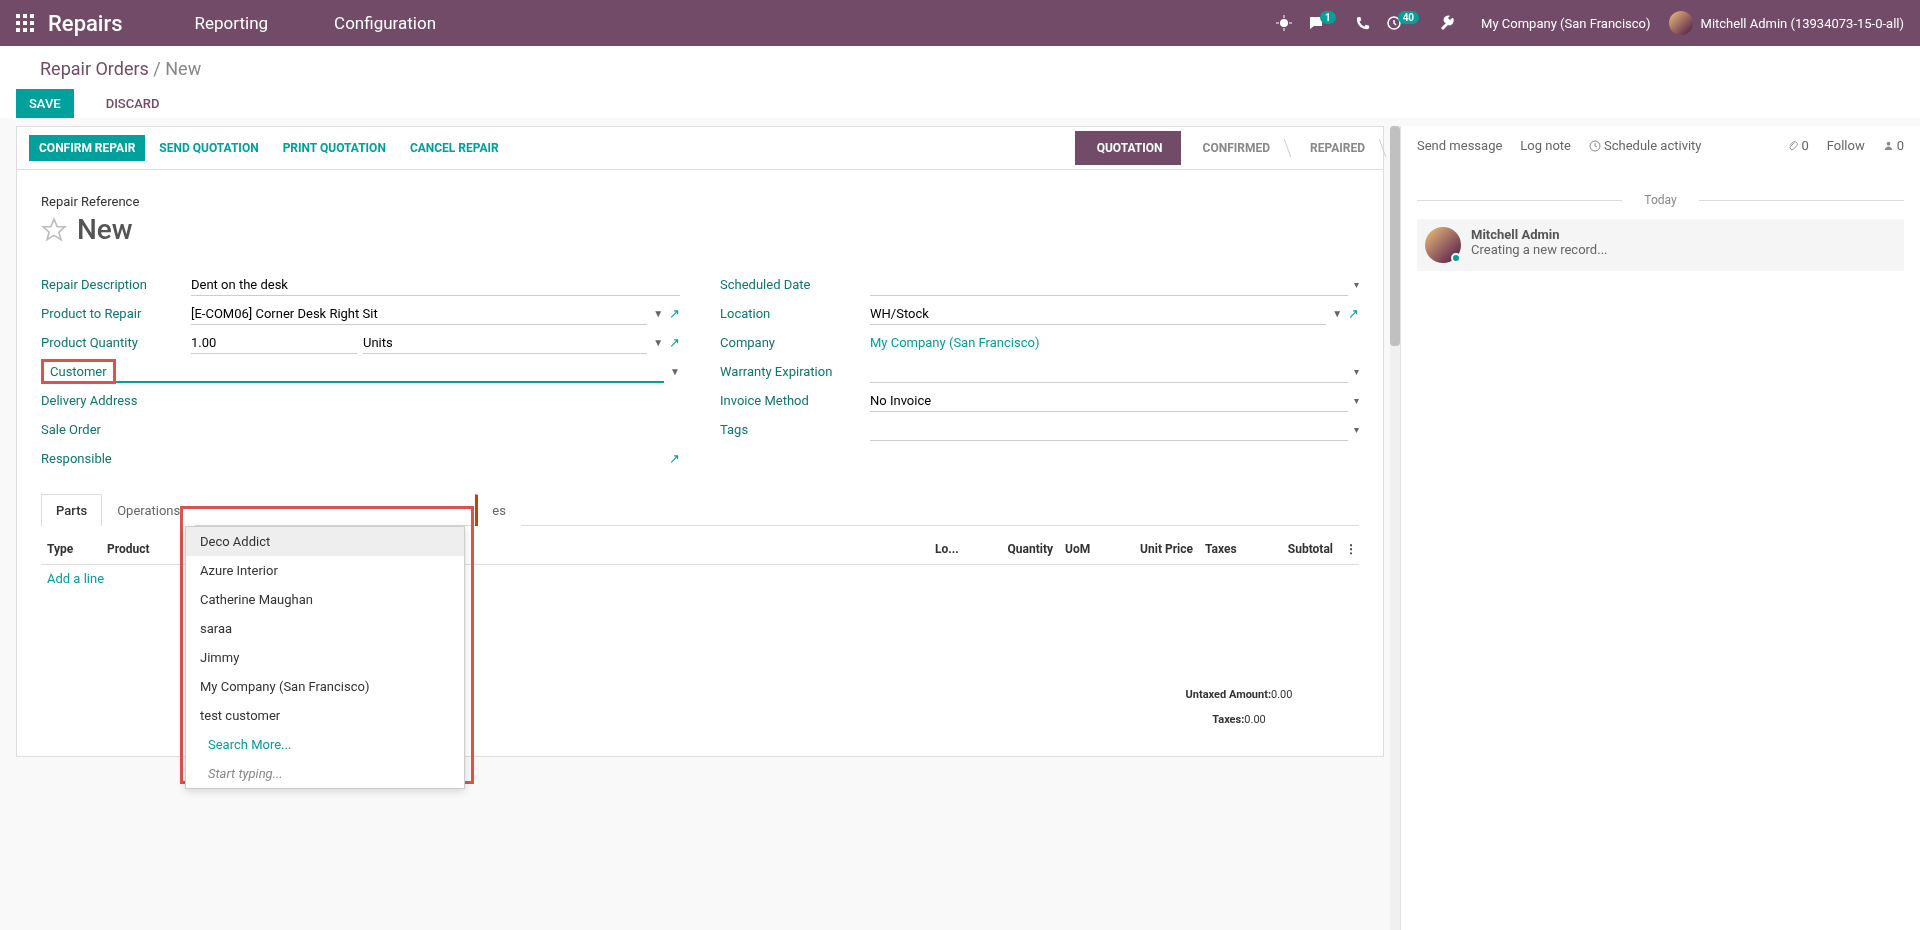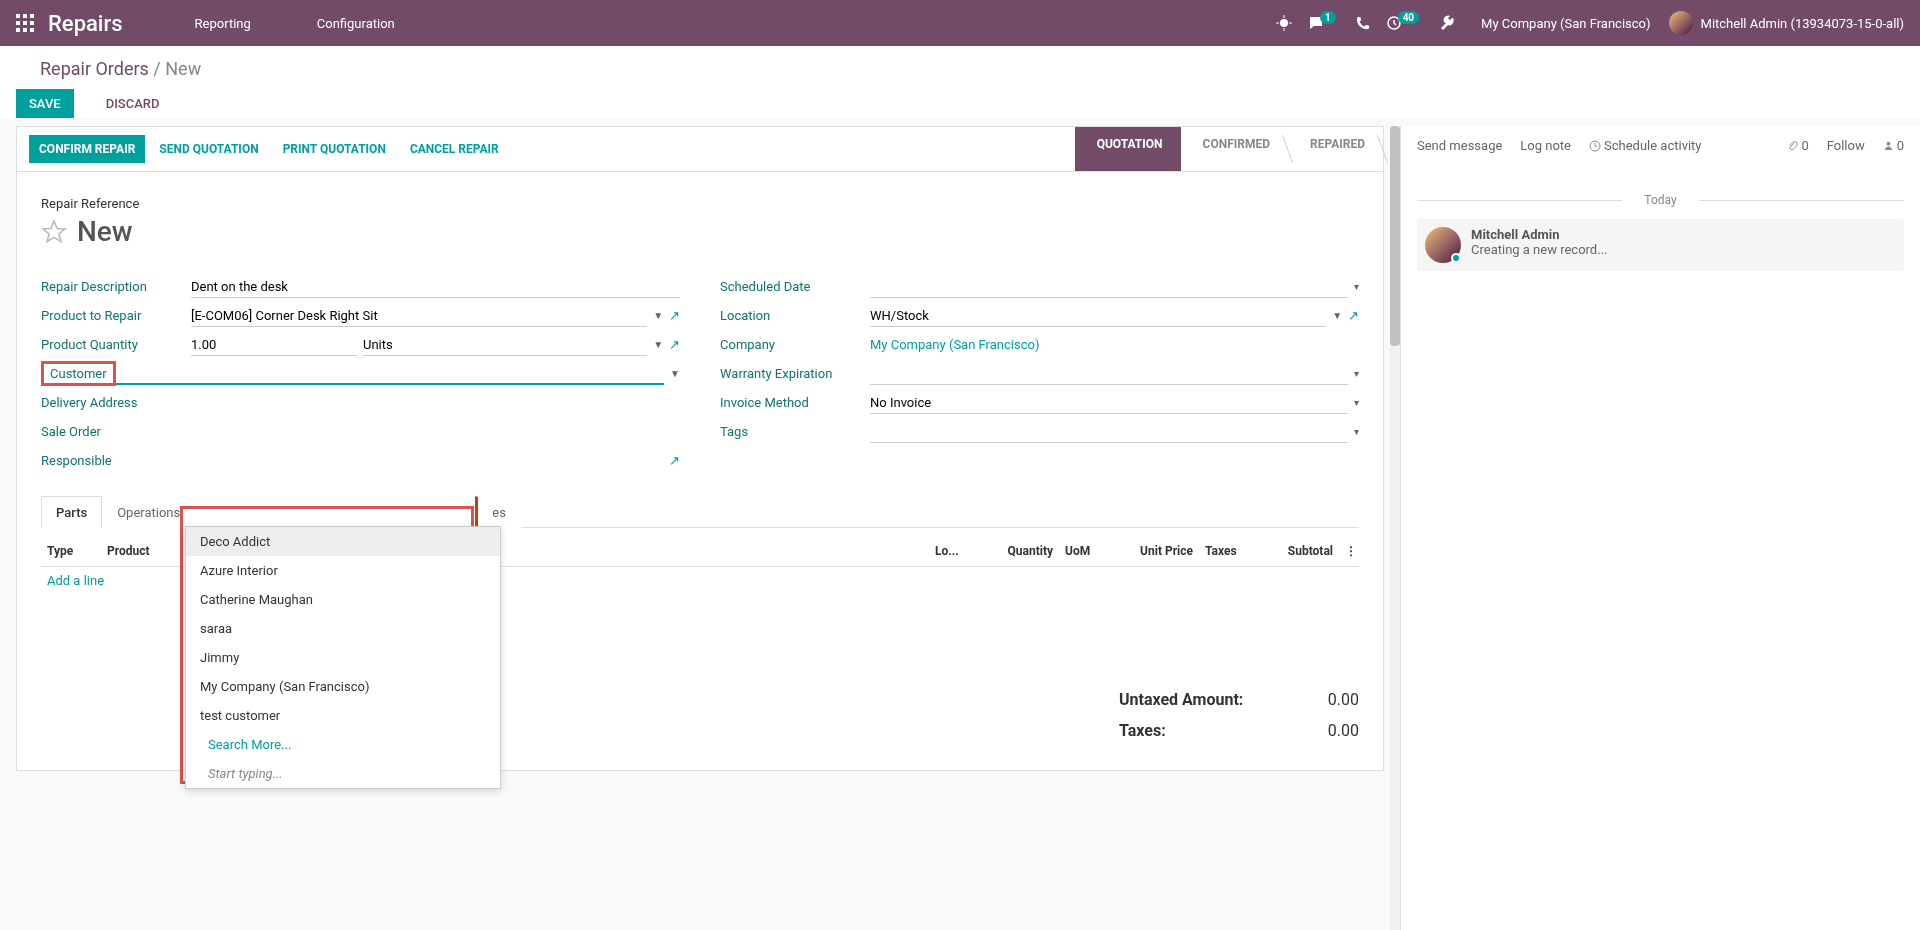--- a/index.html
+++ b/index.html
@@ -1,21 +1,21 @@
 <!DOCTYPE html>
 <html><head>
 <meta charset="utf-8">
 <style>
 * { box-sizing: border-box; margin: 0; padding: 0; font-family: -apple-system, BlinkMacSystemFont, "Segoe UI", Roboto, sans-serif; }
 body { background: #f9f9f9; font-size: 13px; color: #333; overflow: hidden; }
 
 .navbar { background: #714B67; height: 46px; display: flex; align-items: center; padding: 0 16px; color: #fff; }
 .navbar .apps-icon { width: 18px; height: 18px; margin-right: 14px; cursor: pointer; }
 .navbar .brand { font-size: 22px; font-weight: 500; margin-right: 28px; }
-.navbar .menu-item { font-size: 13px; margin-right: 22px; cursor: pointer; padding-left: 44px; }
+.navbar .menu-item { font-size: 17px; margin-right: 22px; cursor: pointer; padding-left: 44px; }
 .navbar .spacer { flex: 1; }
 .navbar .nav-icon { margin: 0 8px; cursor: pointer; display: flex; align-items: center; position: relative; }
 .navbar .badge { background: #00A09D; color: #fff; font-size: 10px; border-radius: 8px; padding: 1px 5px; position: relative; top: -6px; left: -4px; font-weight: bold; }
 .navbar .company { margin: 0 18px; font-size: 13px; }
 .navbar .user { display: flex; align-items: center; font-size: 13px; }
 .navbar .avatar { width: 24px; height: 24px; border-radius: 50%; background: linear-gradient(135deg, #f0c27b, #4b1248); margin-right: 8px; }
 
 .subheader { background: #fff; padding: 12px 16px 0 16px; }
 .breadcrumb { font-size: 18px; color: #888; margin-bottom: 10px; margin-left: 24px; }
 .breadcrumb a { color: #714B67; text-decoration: none; }
@@ -27,21 +27,21 @@
 .main-wrap { display: flex; height: calc(100vh - 120px); }
 .form-area { flex: 1; padding: 0 16px 16px 16px; overflow-y: auto; position: relative; }
 .chatter { width: 520px; background: #fff; border-left: 1px solid #e0e0e0; padding: 12px 16px; }
 
 .statusbar { display: flex; background: #fff; border: 1px solid #ddd; border-bottom: none; }
 .statusbar-btns { display: flex; padding: 8px 12px; gap: 4px; }
 .statusbar-btn { padding: 6px 10px; font-size: 12px; font-weight: bold; cursor: pointer; border: none; background: transparent; color: #00A09D; }
 .statusbar-btn.highlight { background: #00A09D; color: #fff; }
 .statusbar .spacer { flex: 1; }
 .stages { display: flex; align-items: center; }
-.stage { padding: 10px 18px 20px 22px; font-size: 12px; font-weight: bold; color: #888; position: relative; text-align: center; }
+.stage { padding: 10px 18px 10px 22px; font-size: 12px; font-weight: bold; color: #888; position: relative; text-align: center; }
 .stage.active { background: #714B67; color: #fff; }
 .stage::after { content: ''; position: absolute; right: -10px; top: 0; bottom: 0; width: 20px; background: inherit; clip-path: polygon(0 0, 50% 50%, 0 100%); z-index: 1; }
 .stage.active::after { background: #714B67; }
 .stage:not(.active)::before { content: ''; position: absolute; right: 0; top: 8px; bottom: 8px; border-right: 1px solid #ccc; transform: skewX(20deg); }
 
 .sheet { background: #fff; border: 1px solid #ddd; padding: 24px; position: relative; }
 .title-label { font-size: 13px; color: #333; margin-bottom: 4px; }
 .title-row { display: flex; align-items: center; gap: 10px; margin-bottom: 24px; }
 .star-icon { width: 26px; height: 26px; color: #ccc; }
 .title-h1 { font-size: 28px; font-weight: 500; color: #555; }
@@ -51,21 +51,21 @@
 .form-row { display: flex; align-items: center; min-height: 29px; position: relative; }
 .form-label { width: 150px; font-size: 13px; color: #0f766e; }
 .form-label.boxed { border: 3px solid #d9534f; padding: 2px 6px; width: auto; }
 .form-field { flex: 1; display: flex; align-items: center; gap: 6px; }
 .input-look { border: none; border-bottom: 1px solid #ccc; padding: 3px 0; font-size: 13px; background: transparent; flex: 1; }
 .input-teal { border-bottom: 2px solid #00A09D; }
 .dropdown-caret { color: #666; font-size: 10px; cursor: pointer; }
 .ext-link { color: #00A09D; cursor: pointer; font-size: 13px; }
 .link-text { color: #00A09D; }
 
-.dropdown-panel { position: absolute; top: 400px; left: 185px; width: 316px; background: #fff; border: 1px solid #ccc; box-shadow: 0 2px 8px rgba(0,0,0,0.15); z-index: 10; }
+.dropdown-panel { position: absolute; top: 400px; left: 185px; width: 280px; background: #fff; border: 1px solid #ccc; box-shadow: 0 2px 8px rgba(0,0,0,0.15); z-index: 10; }
 .dropdown-wrap-box { position: absolute; top: 380px; left: 180px; width: 294px; height: 278px; border: 3px solid #d9534f; z-index: 5; pointer-events: none; }
 .dropdown-item { padding: 7px 14px; font-size: 13px; cursor: pointer; }
 .dropdown-item:hover, .dropdown-item.hover { background: #eee; }
 .dropdown-item.link { color: #00A09D; padding-left: 22px; }
 .dropdown-item.italic { font-style: italic; color: #888; padding-left: 22px; }
 
 .tabs { display: flex; border-bottom: 1px solid #ddd; margin-top: 20px; }
 .tab { padding: 8px 14px; font-size: 13px; cursor: pointer; border: 1px solid transparent; border-bottom: none; position: relative; top: 1px; background: #fff; color: #666; }
 .tab.active { border-color: #ddd; color: #333; font-weight: 500; }
 
@@ -79,21 +79,21 @@
 .col-qty { width: 70px; text-align: right; }
 .col-uom { width: 50px; }
 .col-price { width: 90px; text-align: right; }
 .col-taxes { width: 60px; }
 .col-subtotal { width: 80px; text-align: right; }
 .col-menu { width: 20px; text-align: center; }
 .add-line { color: #00A09D; padding: 6px; cursor: pointer; font-size: 13px; }
 
 .totals { margin-top: 90px; display: flex; justify-content: flex-end; }
 .totals-inner { width: 240px; }
-.total-row { display: flex; justify-content: space-between; padding: 6px 0; font-size: 16px; }
+.total-row { display: flex; justify-content: center; padding: 6px 0; font-size: 11px; }
 .total-row .label { font-weight: bold; }
 
 .chatter-top { display: flex; align-items: center; gap: 18px; padding-bottom: 10px; font-size: 13px; color: #666; }
 .chatter-top .spacer { flex: 1; }
 .chatter-top .ic { display: flex; align-items: center; gap: 3px; }
 .chatter-divider { text-align: center; margin: 30px 0 12px; position: relative; font-size: 12px; color: #888; font-weight: normal; }
 .chatter-divider::before, .chatter-divider::after { content: ''; position: absolute; top: 50%; width: 42%; border-top: 1px solid #ddd; }
 .chatter-divider::before { left: 0; }
 .chatter-divider::after { right: 0; }
 .chatter-msg { display: flex; gap: 10px; padding: 8px; background: #f5f5f5; border-radius: 2px; }

